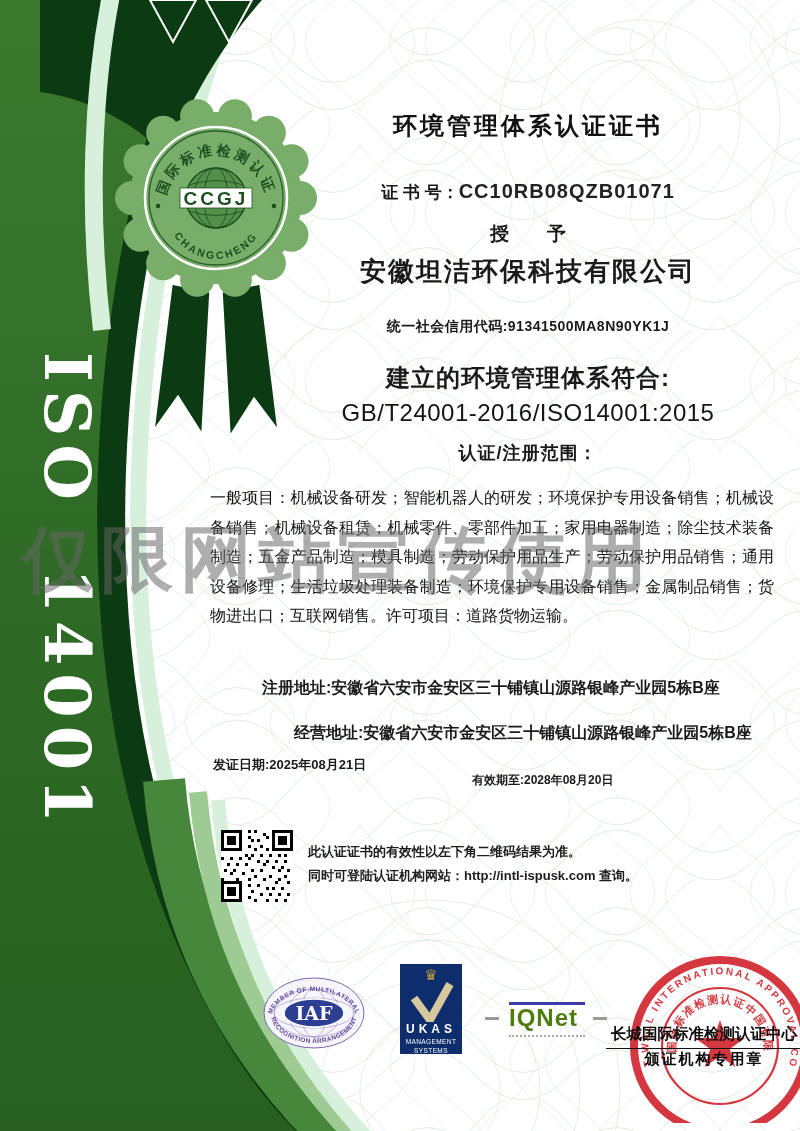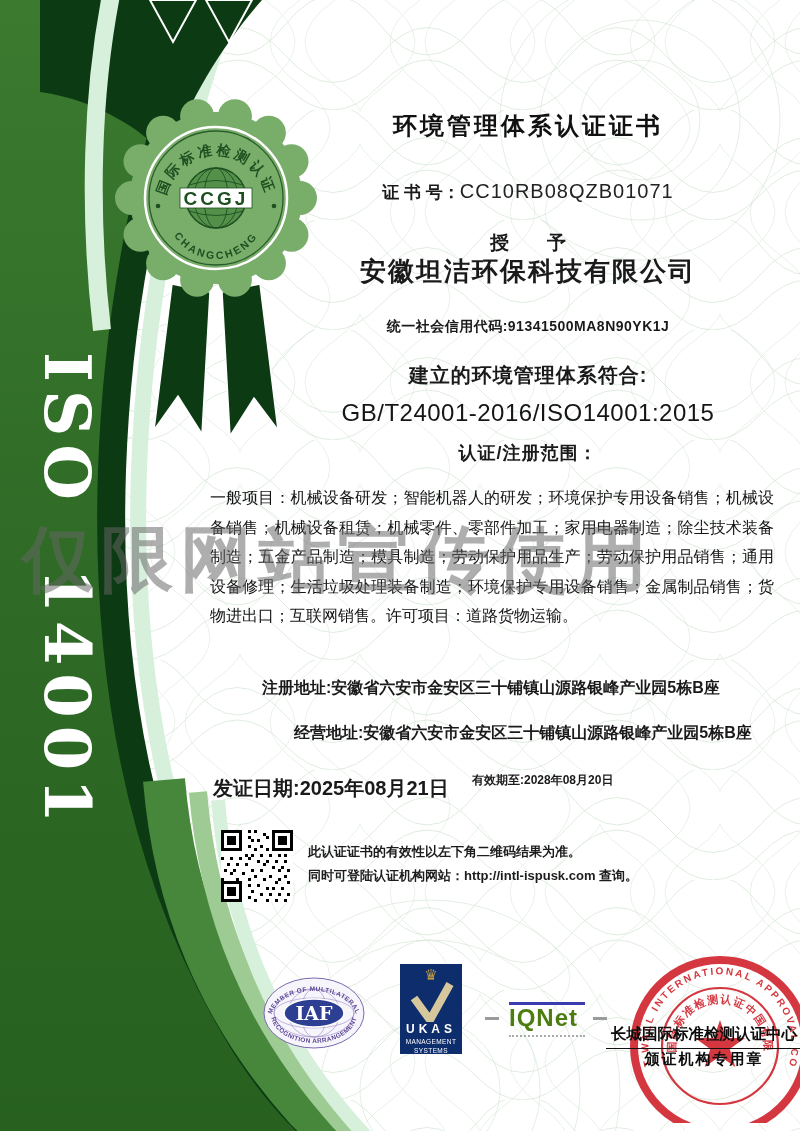--- a/index.html
+++ b/index.html
@@ -5,32 +5,32 @@
   html,body{margin:0;padding:0;background:#888;}
   .page{position:relative;width:800px;height:1131px;background:#ffffff;overflow:hidden;
         font-family:"Liberation Sans",sans-serif;color:#1a1a1a;}
   .abs{position:absolute;}
   .center{text-align:center;}
   .deco{position:absolute;left:0;top:0;width:800px;height:1131px;pointer-events:none;}
 
   .title{left:260px;top:110px;width:536px;font-family:"DejaVu Serif",serif;
          font-weight:bold;font-size:24px;letter-spacing:3px;color:#111;}
   .certno{left:260px;top:180px;width:536px;font-size:17px;font-weight:bold;}
-  .certno .num{font-size:20px;font-weight:400;letter-spacing:1px;color:#222;}
-  .awarded{left:260px;top:221px;width:536px;font-size:19px;font-weight:bold;margin-top:9px;}
+  .certno .num{font-size:20px;font-weight:700;letter-spacing:1px;color:#222;}
+  .awarded{left:260px;top:221px;width:536px;font-size:19px;font-weight:bold;}
   .company{left:200px;top:254px;width:656px;font-size:26px;font-weight:bold;letter-spacing:2px;}
   .credit{left:260px;top:318px;width:536px;font-size:14px;font-weight:600;letter-spacing:.5px;}
-  .sysline{left:260px;top:362px;width:536px;font-size:20px;font-weight:bold;letter-spacing:1px;}
+  .sysline{left:260px;top:362px;width:536px;font-size:24px;font-weight:bold;letter-spacing:1px;}
   .standard{left:200px;top:399px;width:656px;font-size:24px;font-weight:500;letter-spacing:.5px;color:#151515;}
   .scopelabel{left:260px;top:441px;width:536px;font-size:18px;font-weight:bold;letter-spacing:1px;}
   .scopetext{left:210px;top:483px;width:564px;font-size:16px;line-height:29.5px;
              text-align:justify;color:#141414;font-weight:500;}
   .addr{left:262px;width:470px;font-size:16px;font-weight:600;}
   .addr1{top:678px;} .addr2{top:723px;padding-left:32px;}
-  .dateL{left:213px;top:775px;font-size:20px;font-weight:bold;}
+  .dateL{left:213px;top:756px;font-size:13px;font-weight:bold;}
   .dateR{left:472px;top:772px;font-size:12px;font-weight:bold;}
   .qrnote{left:308px;width:420px;font-size:13px;font-weight:600;color:#1c1c1c;}
   .qn1{top:843px;} .qn2{top:867px;}
 
   .iso-label{left:105px;top:352px;transform:rotate(90deg);transform-origin:0 0;
              font-family:"DejaVu Serif",serif;font-weight:bold;font-size:64px;
              letter-spacing:8px;word-spacing:30px;color:#ffffff;white-space:nowrap;}
 
   .watermark{left:22px;top:512px;width:778px;font-size:72px;font-weight:600;
              letter-spacing:7px;color:#666666;opacity:.52;white-space:nowrap;z-index:30;}

